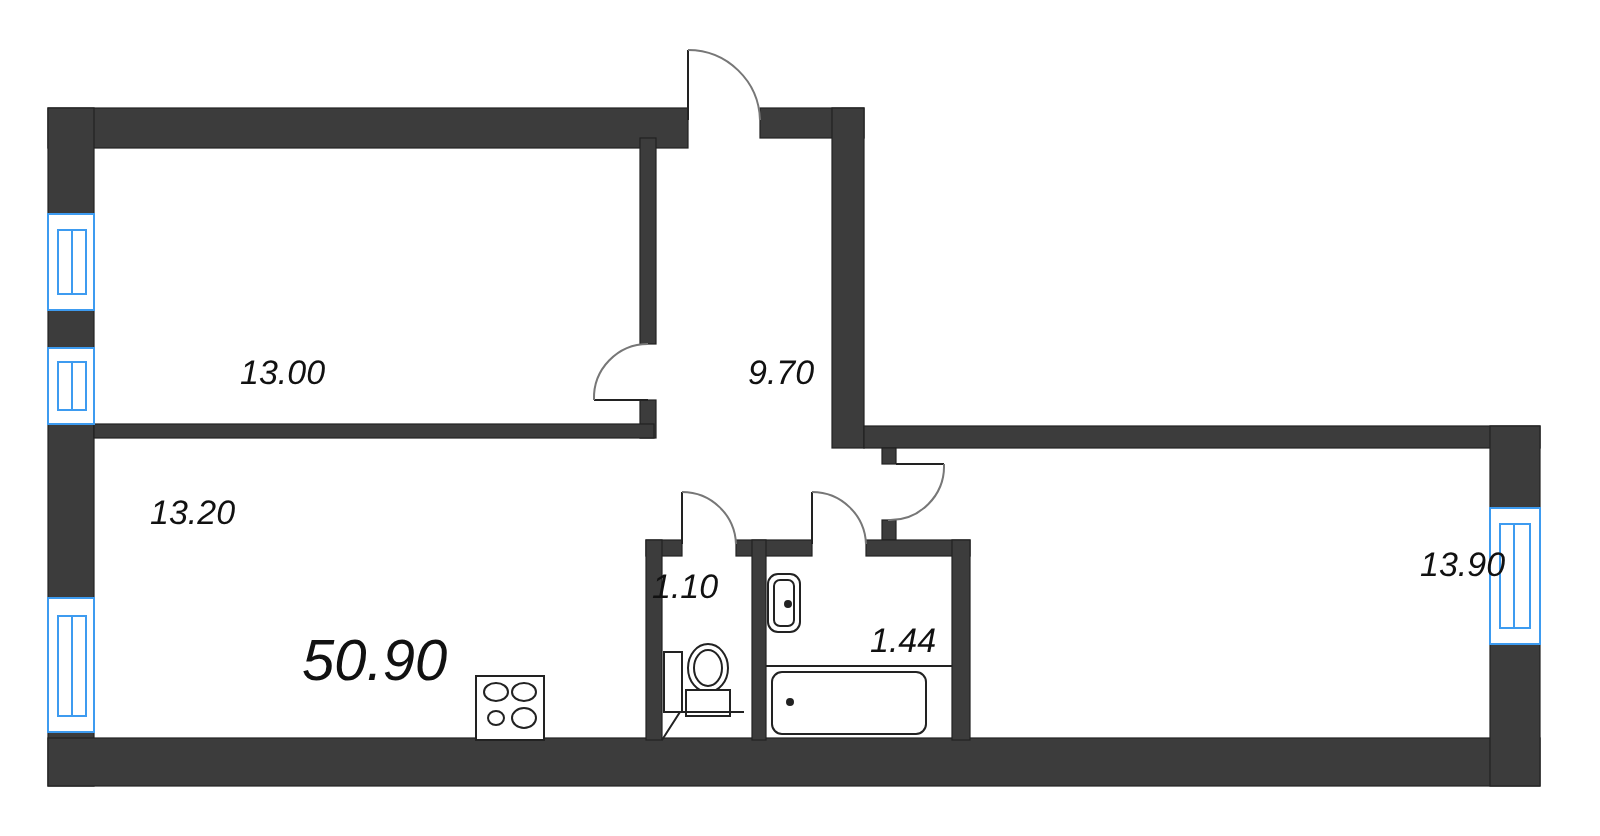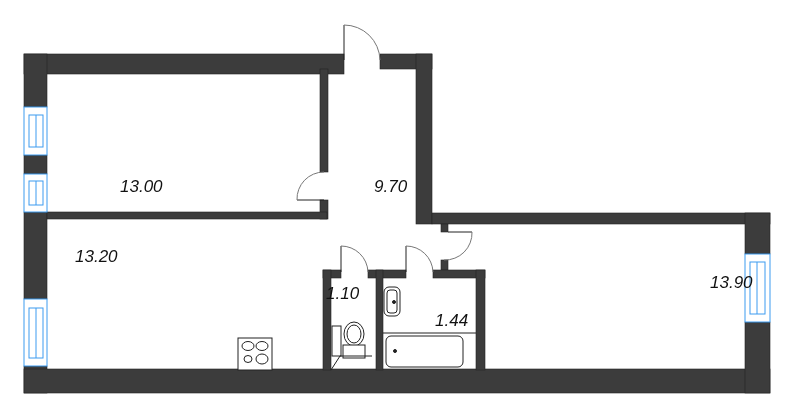--- a/index.html
+++ b/index.html
@@ -119,13 +119,14 @@
     </g>
   </g>
 </svg>
 
   <div class="label" style="left:120px;top:177px;">13.00</div>
   <div class="label" style="left:374px;top:177px;">9.70</div>
   <div class="label" style="left:75px;top:247px;">13.20</div>
   <div class="label" style="left:326px;top:284px;">1.10</div>
   <div class="label" style="left:435px;top:311px;">1.44</div>
   <div class="label" style="left:710px;top:273px;">13.90</div>
+  <div class="label total" style="left:151px;top:315px;">50.90</div>
 </div>
 
 </body></html>

